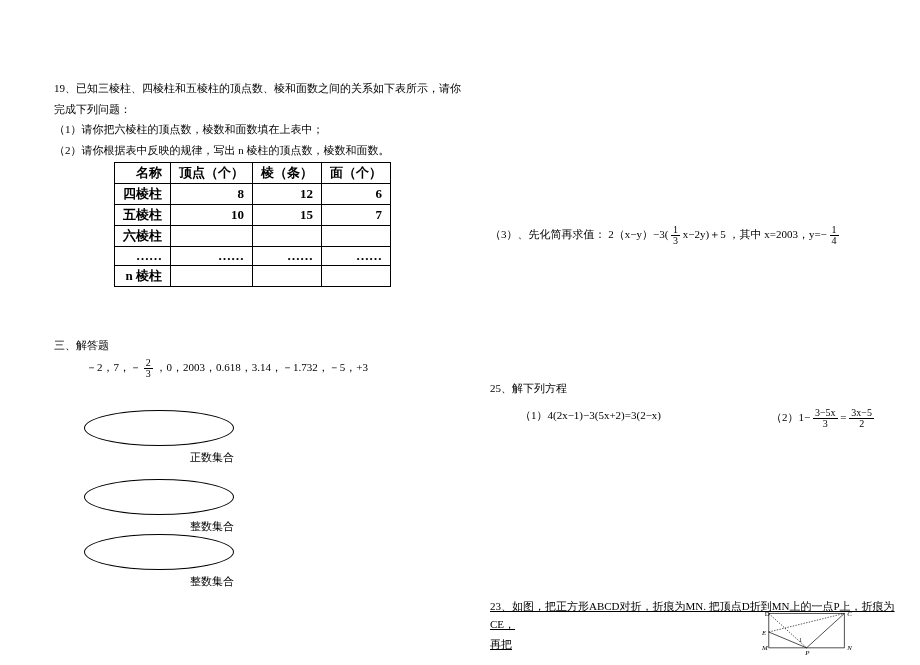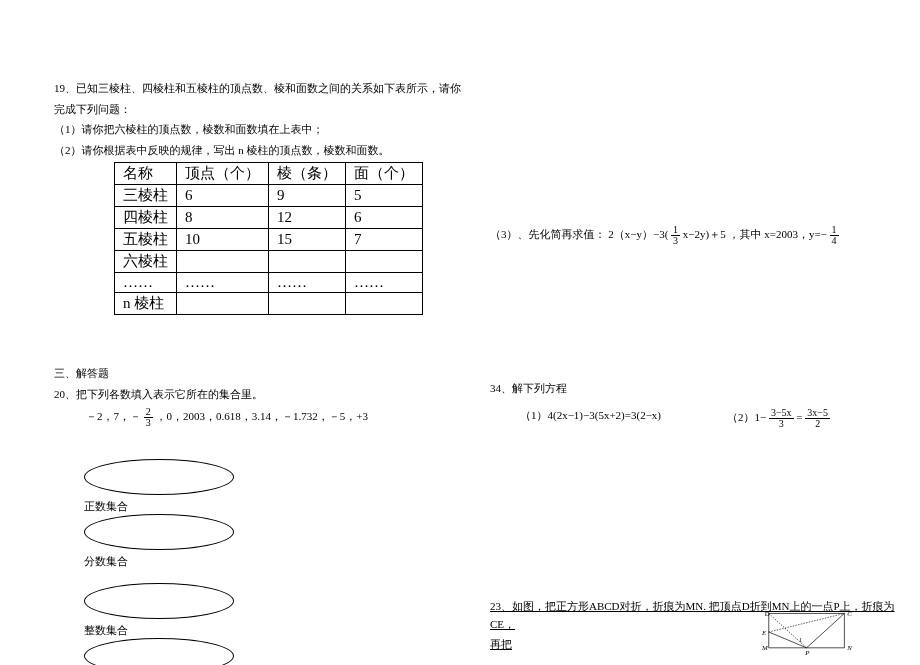--- a/index.html
+++ b/index.html
@@ -27,35 +27,35 @@
     }
     .line { margin-bottom: 3px; line-height: 1.6; }
     table.prism {
       border-collapse: collapse;
       margin-left: 60px;
       margin-top: 2px;
     }
     table.prism td, table.prism th {
       border: 1px solid #000;
       padding: 1px 8px;
-      text-align: left;
-      font-size: 15px;
-      font-weight: normal;
+      text-align: right;
+      font-size: 13px;
+      font-weight: bold;
       min-width: 48px;
       height: 16px;
     }
     .ellipse {
       width: 150px;
       height: 36px;
       border: 1px solid #000;
       border-radius: 50%;
     }
     .set-group {
       display: inline-block;
-      text-align: left;
+      text-align: right;
       margin-right: 60px;
     }
     .set-label { margin-top: 4px; font-size: 11px; }
     .frac {
       display: inline-block;
       text-align: center;
       vertical-align: middle;
       line-height: 1;
       font-size: 10px;
     }
@@ -80,26 +80,20 @@
     <div class="line">（2）请你根据表中反映的规律，写出 n 棱柱的顶点数，棱数和面数。</div>
     <table class="prism">
       <tbody>
           <tr>
         <th>名称</th>
         <th>顶点（个）</th>
         <th>棱（条）</th>
         <th>面（个）</th>
       </tr>
       <tr>
-            <td>三棱柱</td>
-            <td>6</td>
-            <td>9</td>
-            <td>5</td>
-          </tr>
-      <tr>
             <td>四棱柱</td>
             <td>8</td>
             <td>12</td>
             <td>6</td>
           </tr>
       <tr>
             <td>五棱柱</td>
             <td>10</td>
             <td>15</td>
             <td>7</td>
@@ -122,37 +116,32 @@
             <td></td>
             <td></td>
           </tr>
     </tbody>
       </table>
   </div>
 
   <div style="height: 50px;"></div>
 
   <div class="line">三、解答题</div>
-  <div class="line">20、把下列各数填入表示它所在的集合里。</div>
   <div class="line" style="margin-left:32px;">
     <span>－2，7，－</span>
     <span class="frac"><span class="num">2</span><span class="den">3</span></span>
     <span>，0，2003，0.618，3.14，－1.732，－5，+3</span>
   </div>
 
   <div style="height: 28px;"></div>
 
   <div style="margin-left:30px;">
     <div class="set-group">
       <div class="ellipse"></div>
       <div class="set-label">正数集合</div>
-    </div>
-    <div class="set-group">
-      <div class="ellipse"></div>
-      <div class="set-label">分数集合</div>
     </div>
   </div>
   <div style="height: 14px;"></div>
   <div style="margin-left:30px;text-decoration:underline;">
     <div class="set-group">
       <div class="ellipse"></div>
       <div class="set-label">整数集合</div>
     </div>
     <div class="set-group">
       <div class="ellipse"></div>
@@ -166,22 +155,22 @@
 
 <div class="right-col">
   <div style="position:absolute; top:225px; left:0; width:430px;">
     <span>（3）、先化简再求值：  2（x−y）−3(</span>
     <span class="frac"><span class="num">1</span><span class="den">3</span></span>
     <span>x−2y)＋5  ，其中 x=2003，y=−</span>
     <span class="frac"><span class="num">1</span><span class="den">4</span></span>
   </div>
 
   <div style="position:absolute; top:380px; left:0;">
-    <div class="line">34、解下列方程</div>
-    <div style="display:flex; gap:66px; margin-left:30px; margin-top:10px;">
+    <div class="line">25、解下列方程</div>
+    <div style="display:flex; gap:110px; margin-left:30px; margin-top:10px;">
       <div>（1）4(2x−1)−3(5x+2)=3(2−x)</div>
       <div>
         <span>（2）1−</span>
         <span class="frac"><span class="num">3−5x</span><span class="den">3</span></span>
         <span>=</span>
         <span class="frac"><span class="num">3x−5</span><span class="den">2</span></span>
       </div>
     </div>
   </div>
 

